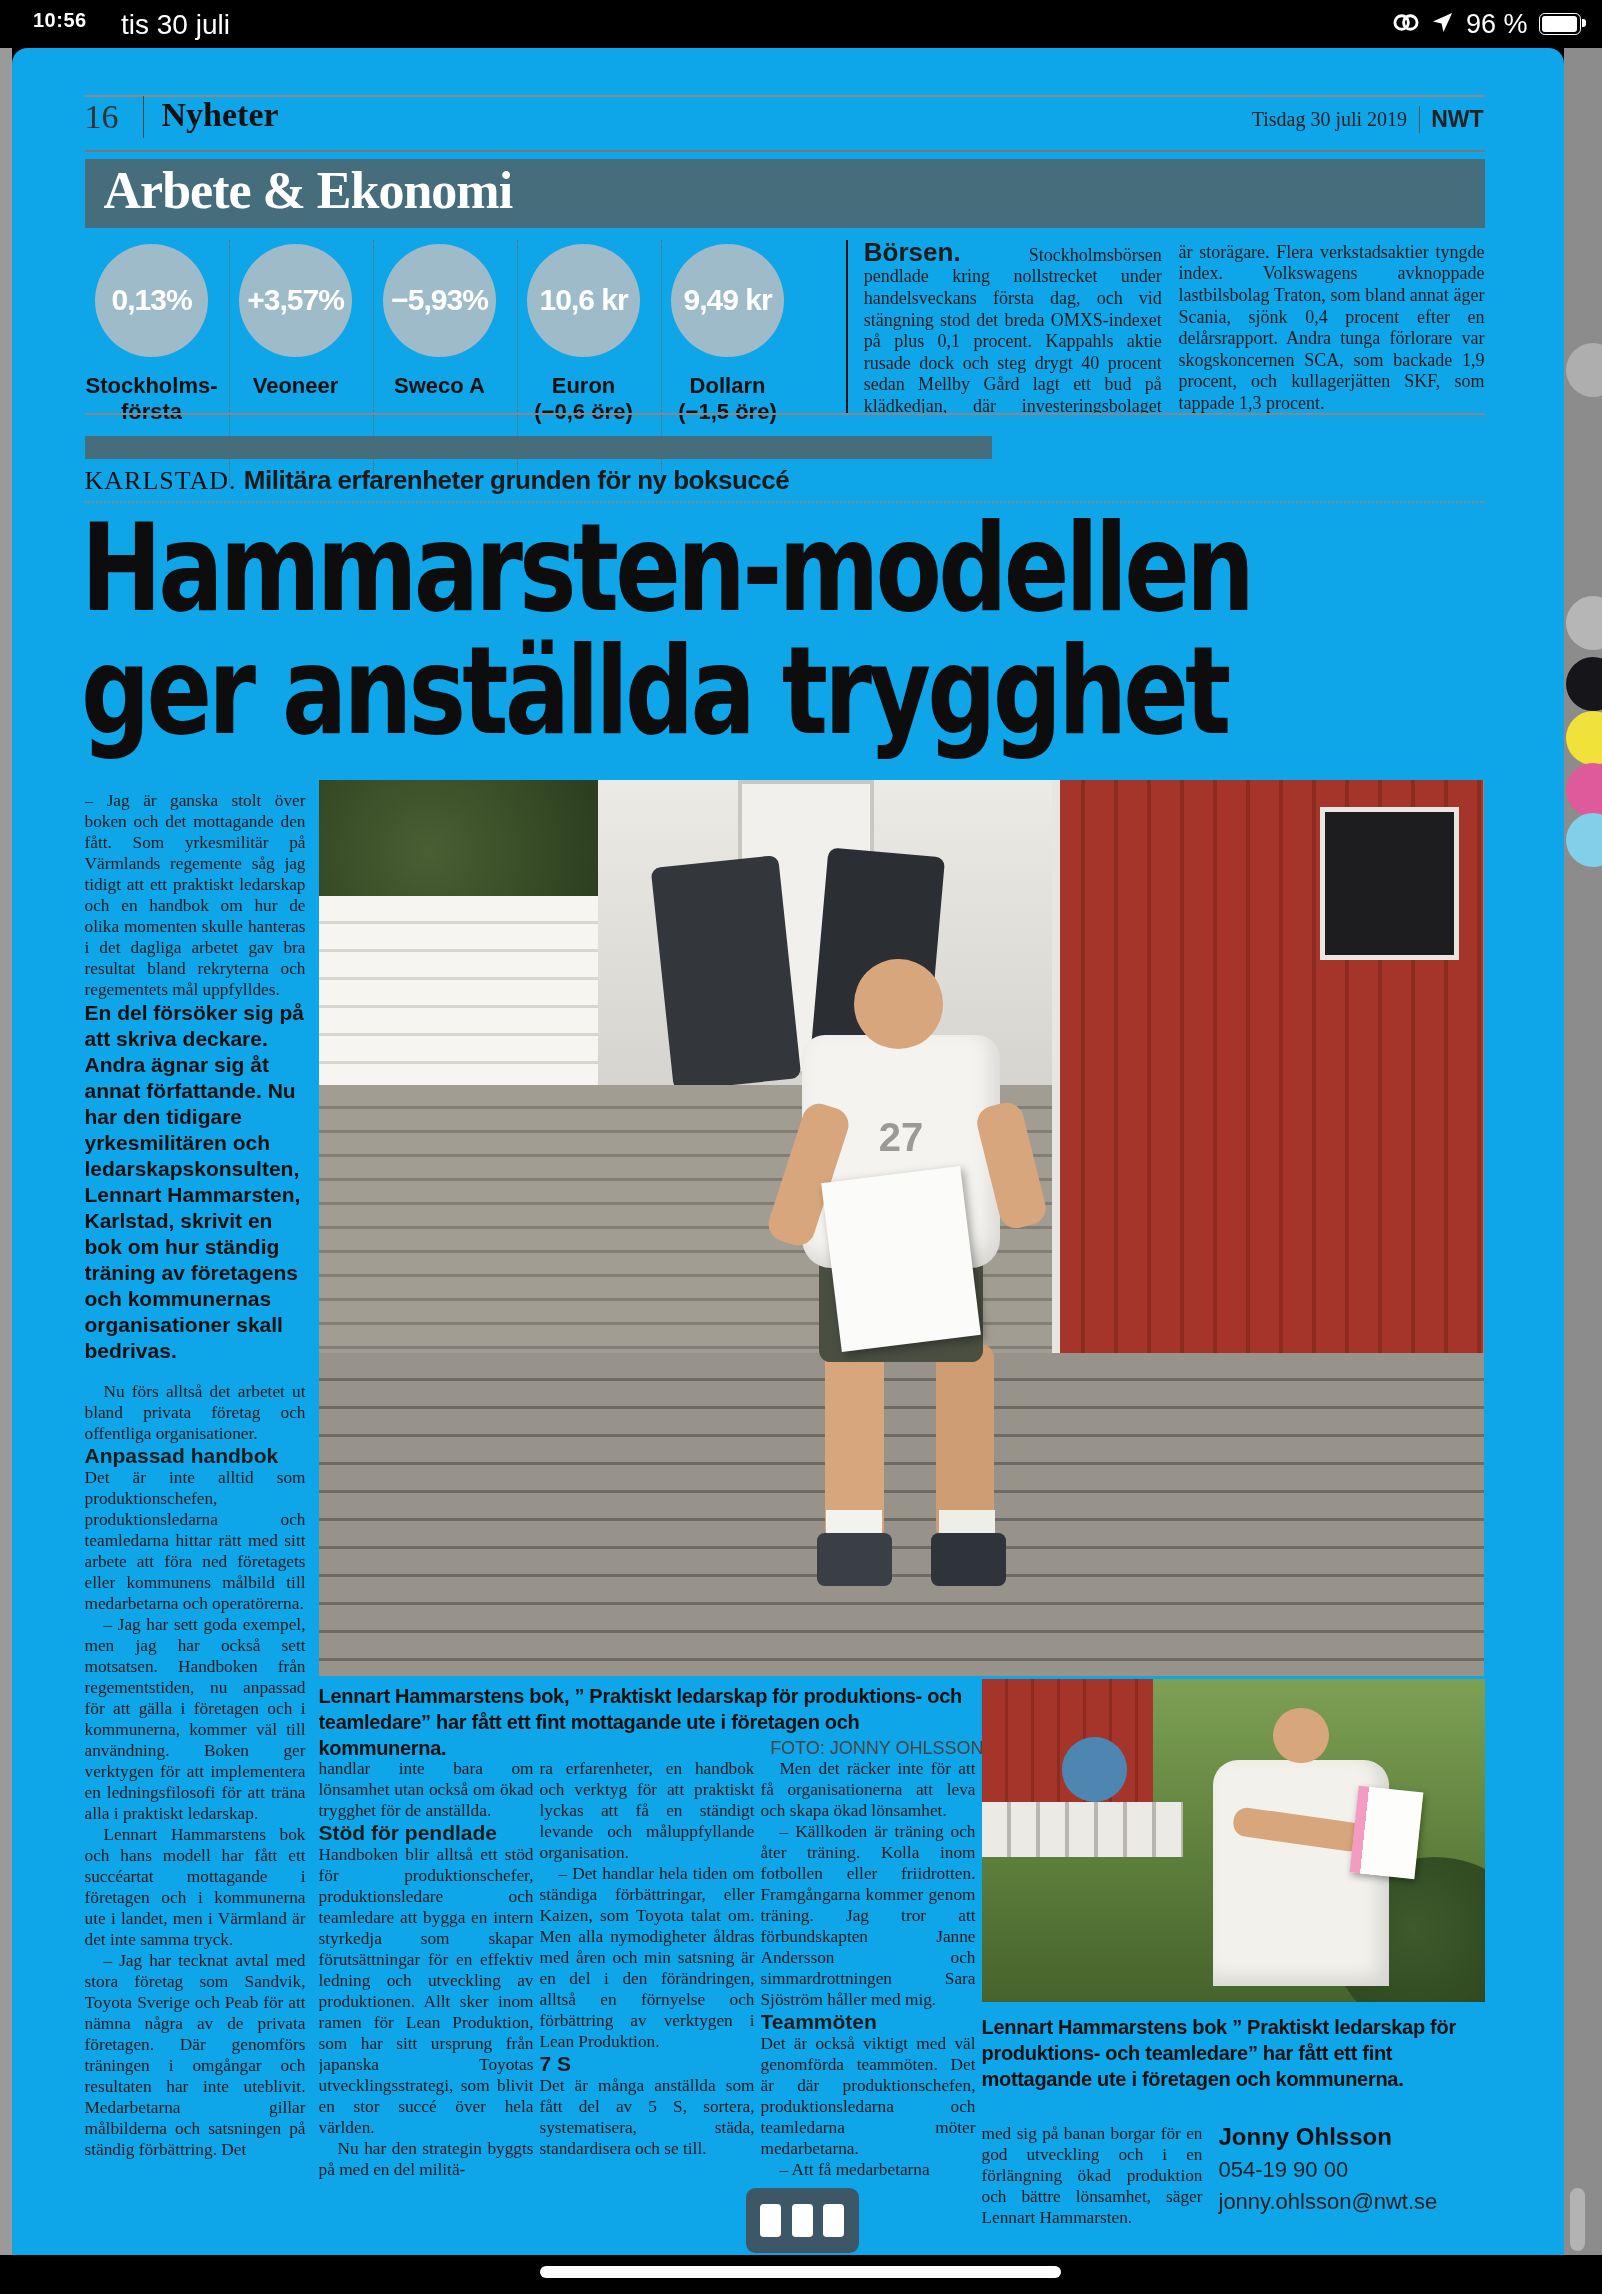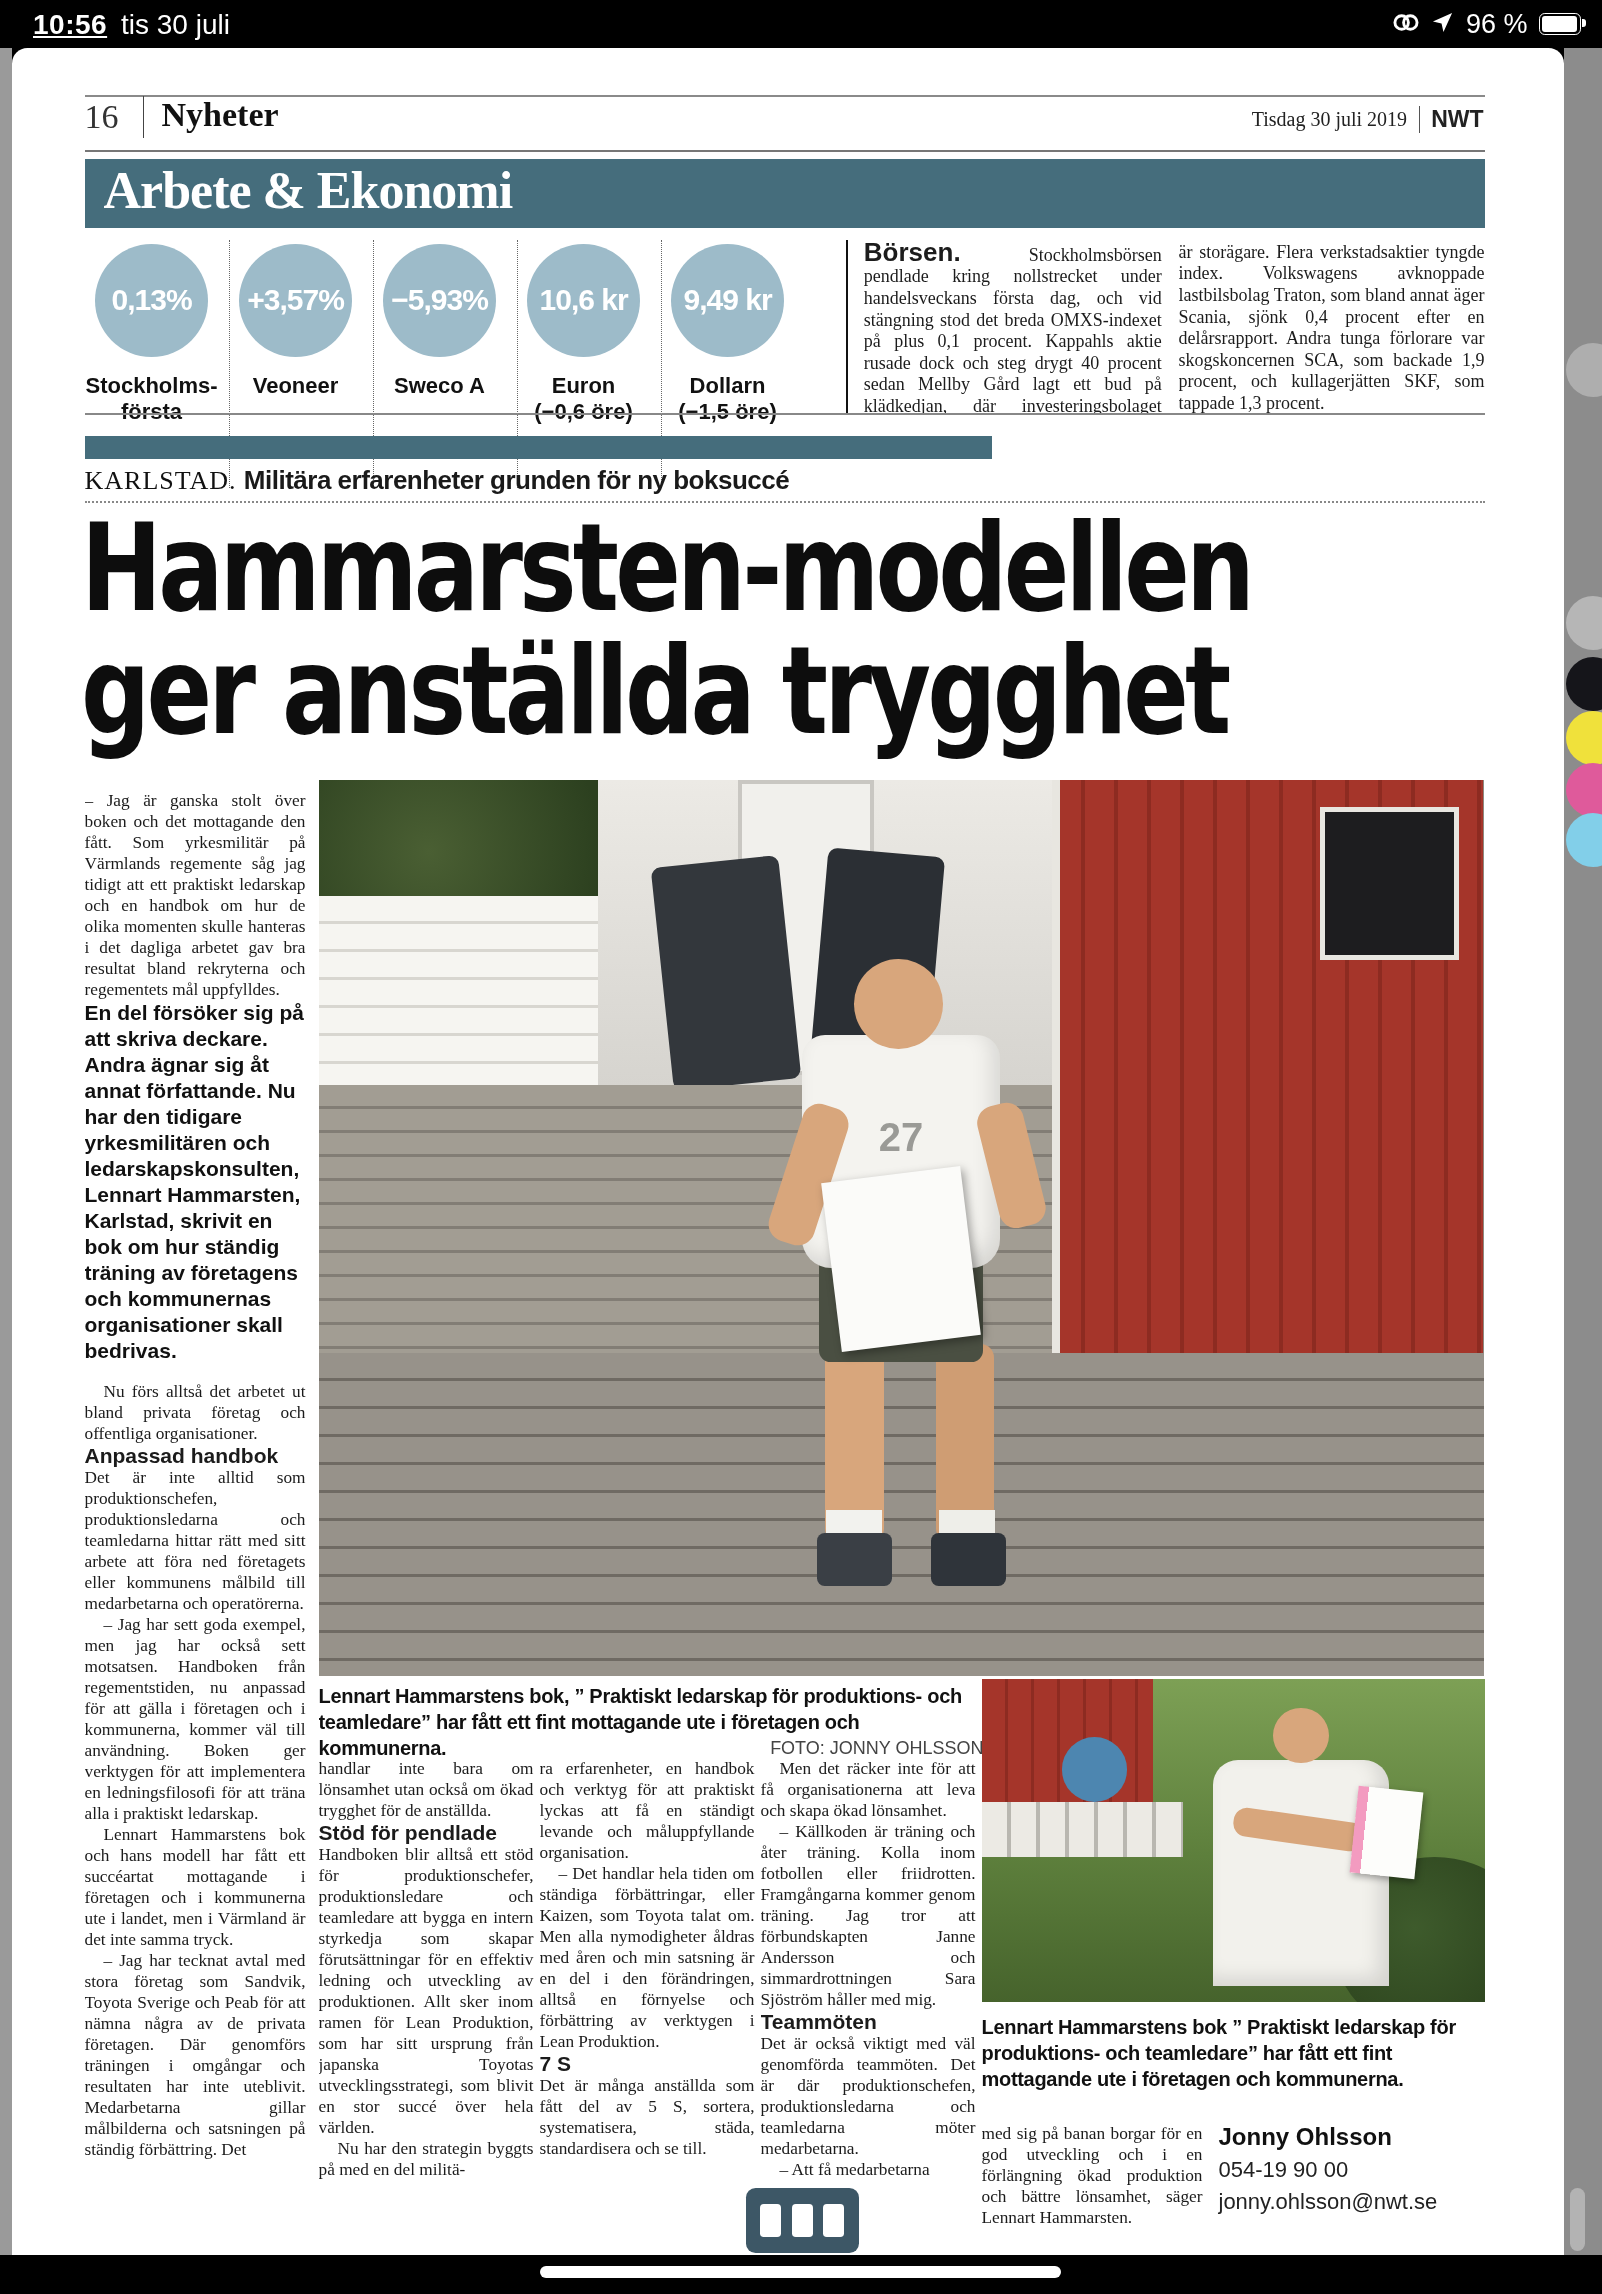--- a/index.html
+++ b/index.html
@@ -2,38 +2,38 @@
 <html><head>
 <meta charset="utf-8">
 <style>
   html,body{margin:0;padding:0;background:#000;}
   body{width:1602px;height:2294px;position:relative;font-family:"Liberation Sans",sans-serif;}
   .abs{position:absolute;}
   #screen{position:absolute;left:0;top:0;width:1602px;height:2294px;overflow:hidden;background:#000;}
 
   
   #statusbar{left:0;top:0;width:1602px;height:48px;background:#000;color:#fff;}
-  #sb-time{left:33px;top:8.6px;font-size:28px;font-weight:bold;letter-spacing:0.5px;text-decoration:underline;}
+  #sb-time{left:33px;top:8.6px;font-size:20px;font-weight:bold;letter-spacing:0.5px;}
   #sb-date{left:121px;top:8.6px;font-size:28px;}
   #sb-right{right:21px;top:8.6px;display:flex;align-items:center;gap:11.5px;height:31px;}
   #sb-batt-text{font-size:27px;}
   .batt{width:40px;height:20px;border:1.9px solid #fff;border-radius:5.8px;position:relative;}
   .batt .fill{position:absolute;left:1.9px;top:1.9px;bottom:1.9px;width:88%;background:#fff;border-radius:2.9px;}
   .batt .nub{position:absolute;right:-5.8px;top:4.8px;width:3.8px;height:8.6px;background:#fff;border-radius:0 2.9px 2.9px 0;}
 
   
   #prev-page-sliver{left:0;top:48px;width:11.5px;height:2208px;background:#9a9a9a;}
   #right-band{left:1564px;top:48px;width:38px;height:2208px;background:#8c8c8c;}
   #bottom-bar{left:0;top:2255px;width:1602px;height:39px;background:#000;}
   #home-pill{left:540px;top:2265px;width:521px;height:12.5px;border-radius:6.7px;background:#fff;}
   #scroll-indicator{left:1570px;top:2188px;width:15.4px;height:63px;border-radius:7.7px;background:#b3b3b3;}
   .side-dot{width:54px;height:54px;border-radius:50%;left:1566px;}
 
   
-  #page{left:11.5px;top:48px;width:1552px;height:2208px;background:#ffffff;border-radius:15.4px 15.4px 0 0;overflow:hidden;color:#1a1a1a;}
+  #page{left:11.5px;top:48px;width:1552px;height:2208px;background:#0ea5e9;border-radius:15.4px 15.4px 0 0;overflow:hidden;color:#1a1a1a;}
   .rule{background:#8a8a8a;height:1.9px;left:73px;width:1400px;}
   #hdr-rule-top{top:47px;}
   #hdr-rule-bot{top:102px;background:#777;}
   #pg-num{left:73px;top:50px;font-family:"Liberation Serif",serif;font-size:34px;color:#333;}
   #hdr-sep{left:131px;top:48px;width:1.9px;height:42px;background:#444;}
   #section-name{left:150px;top:48px;font-family:"Liberation Serif",serif;font-weight:bold;font-size:34px;color:#111;}
   #hdr-right{right:80px;top:58px;font-family:"Liberation Serif",serif;font-size:20px;color:#222;display:flex;gap:11.5px;align-items:center;}
   #hdr-brand{font-weight:bold;font-family:"Liberation Sans",sans-serif;font-size:23px;border-left:1.9px solid #555;padding-left:11.5px;}
 
   #banner{left:73px;top:111px;width:1400px;height:69px;background:#456d7c;}

